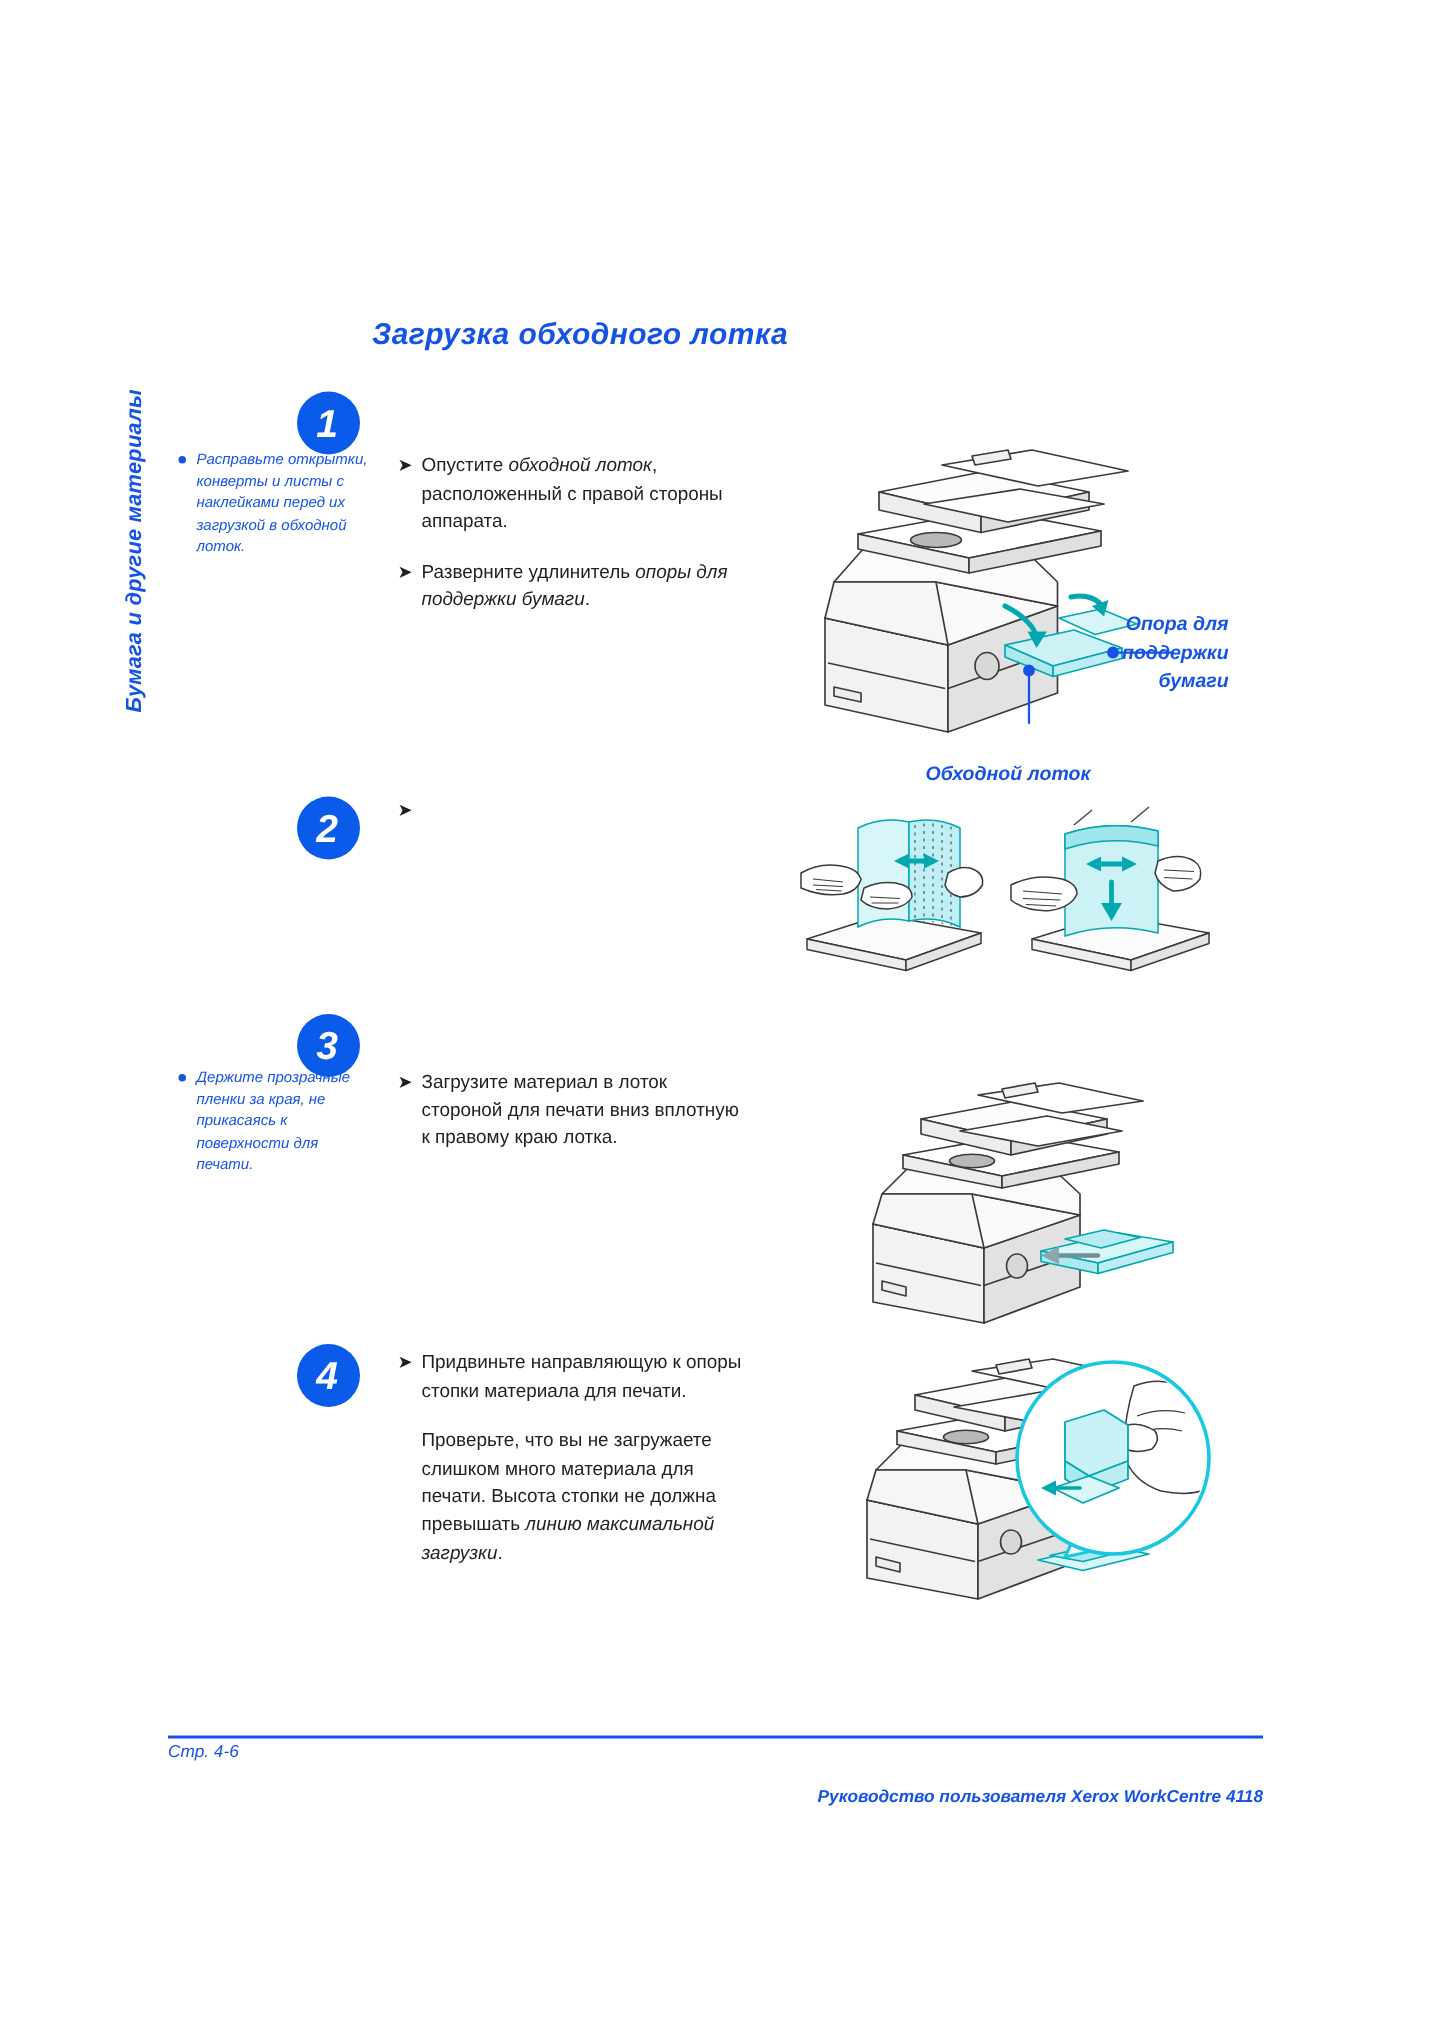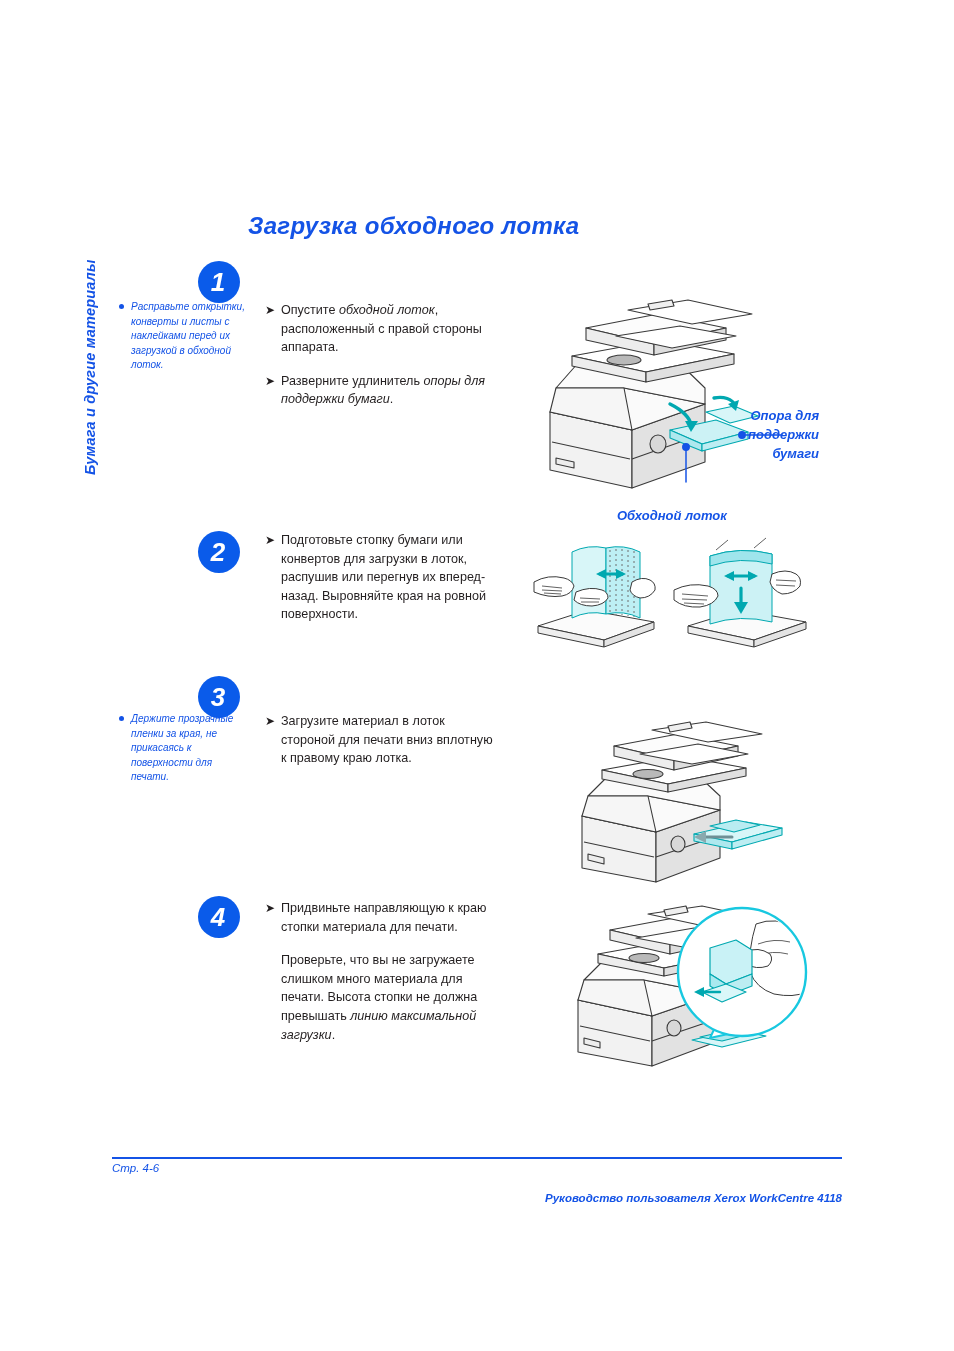--- a/index.html
+++ b/index.html
@@ -20,21 +20,21 @@
     transform:rotate(-90deg);
     transform-origin:center center;
     text-align:left;
     font-style:italic;font-weight:bold;font-size:14.5px;
     color:#1453e6;letter-spacing:.2px;white-space:nowrap;
   }
 
   
   .page-title{
     position:absolute;left:248px;top:212px;
-    font-size:24px;font-weight:bold;font-style:italic;
+    font-size:20px;font-weight:bold;font-style:italic;
     color:#1453e6;letter-spacing:.3px;white-space:nowrap;
   }
 
   
   .badge{
     position:absolute;width:42px;height:42px;border-radius:50%;
     background:#0a5bea;
     color:#ffffff;font-style:italic;font-weight:bold;font-size:26px;
     display:flex;align-items:center;justify-content:center;
     line-height:1;box-sizing:border-box;padding-right:2px;
@@ -193,21 +193,20 @@
     <span>поддержки</span><br>
     <span>бумаги</span>
   </div>
   <div class="callout call-tray">Обходной лоток</div>
 
   <div class="badge b2">2</div>
 
   <div class="step-text s2">
     <p class="bullet">
       <span class="arrow">➤</span>
-      <span>Подготовьте стопку бумаги или конвертов для загрузки в лоток, распушив или перегнув их вперед-назад. Выровняйте края на ровной поверхности.</span>
     </p>
   </div>
 
   <div class="illus i2">
     <svg viewBox="0 0 290 125" width="290" height="125" xmlns="http://www.w3.org/2000/svg">
 
       <g stroke="#3a3a3a" stroke-width="1" fill="#ffffff" stroke-linejoin="round">
 
         <path d="M10 96 L60 80 L126 92 L76 110 Z" fill="#fbfbfb"></path>
         <path d="M10 96 L10 103 L76 117 L76 110 Z" fill="#eeeeee"></path>
@@ -323,21 +322,21 @@
       </g>
       <path d="M134 119 L146 113 L146 125 Z" fill="#8aa9ae"></path>
     </svg>
   </div>
 
   <div class="badge b4">4</div>
 
   <div class="step-text s4">
     <p class="bullet">
       <span class="arrow">➤</span>
-      <span>Придвиньте направляющую к краю стопки материала для печати.</span>
+      <span>Придвиньте направляющую к опоры стопки материала для печати.</span>
     </p>
     <p class="plain gap">
       Проверьте, что вы не загружаете слишком много материала для печати. Высота стопки не должна превышать <em>линию максимальной загрузки</em>.
     </p>
   </div>
 
   <div class="illus i4">
     <svg viewBox="0 0 250 182" width="250" height="182" xmlns="http://www.w3.org/2000/svg">
       <g stroke="#3a3a3a" stroke-width="1.1" stroke-linejoin="round" fill="#ffffff">
         <path d="M18 112 L18 164 L92 178 L92 128 Z" fill="#f2f2f2"></path>

